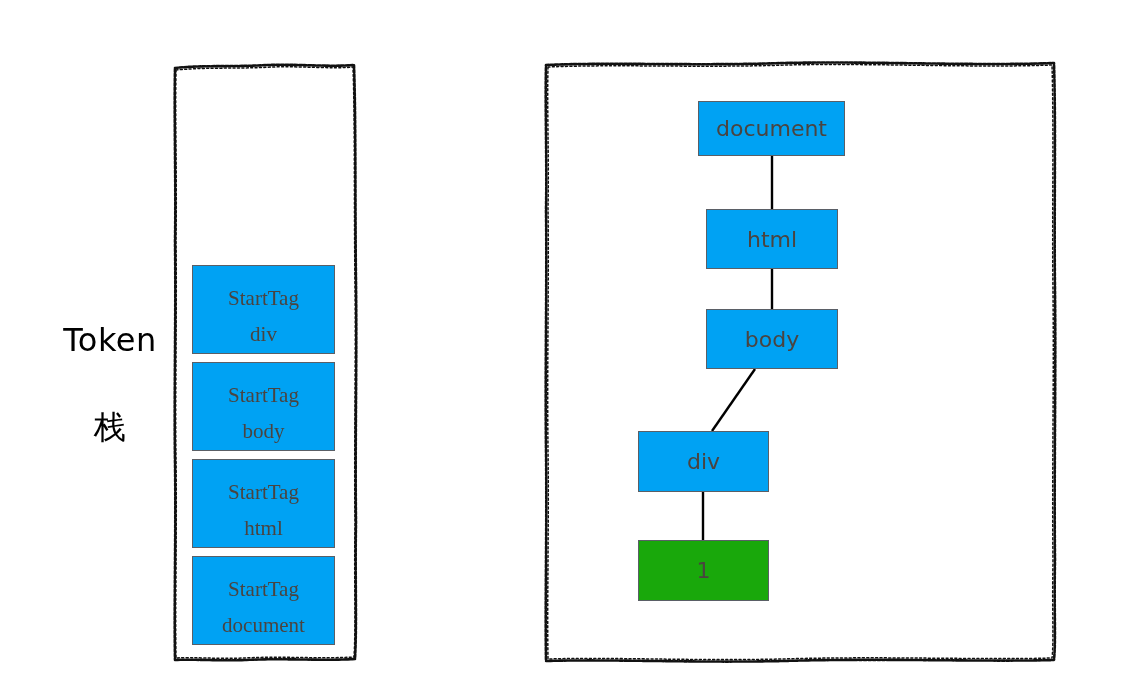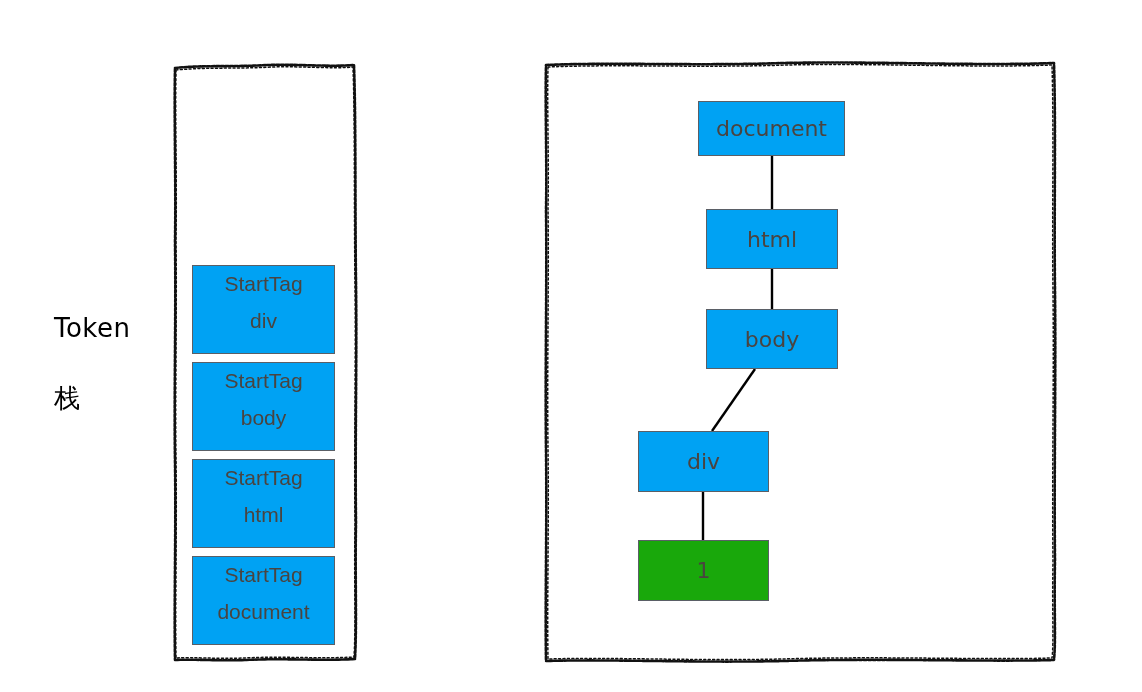--- a/index.html
+++ b/index.html
@@ -44,22 +44,23 @@
     top: 60px;
     width: 515px;
     height: 604px;
   }
 
   
   .side-label {
     position: absolute;
     color: #000000;
     font-family: "DejaVu Sans", sans-serif;
-    font-size: 26px;
+    font-size: 32px;
     line-height: 1.35;
+    text-align: center;
     letter-spacing: 0.5px;
     white-space: pre-line;
   }
   #token-label {
     left: 54px;
     top: 276px;
     width: 112px;
   }
   #dom-label {
     left: 436px;
@@ -72,25 +73,25 @@
     position: absolute;
     left: 192px;
     width: 143px;
     height: 89px;
     box-sizing: border-box;
     background: #00a2f3;
     border: 1.6px solid #5a5f66;
     display: flex;
     flex-direction: column;
     align-items: center;
-    justify-content: flex-start;
+    justify-content: flex-end;
     color: #4a4440;
     font-size: 21px;
     line-height: 1.75;
-    font-family: Liberation Sans, sans-serif;
+    font-family: Liberation Serif, serif;
   }
   .token-box .tl { display: block; }
 
   
   .node-box {
     position: absolute;
     box-sizing: border-box;
     border: 1.6px solid #5a5f66;
     display: flex;
     align-items: center;

